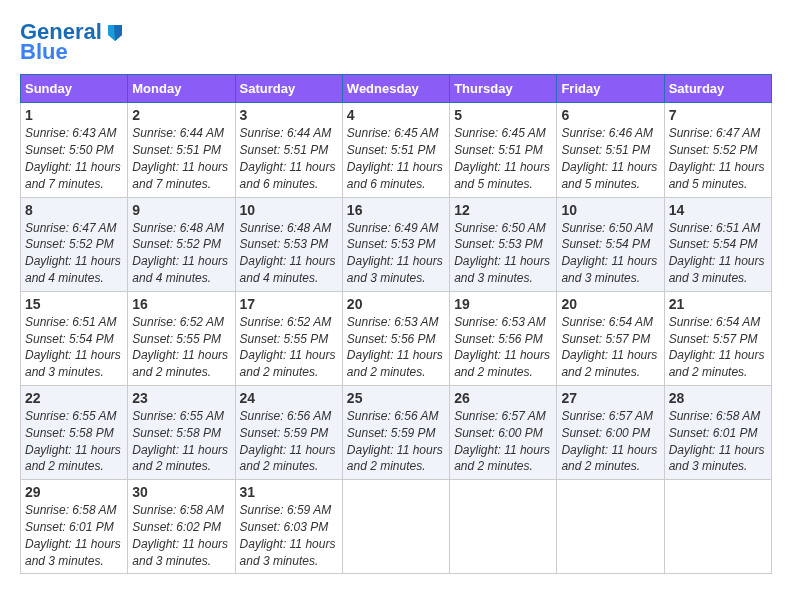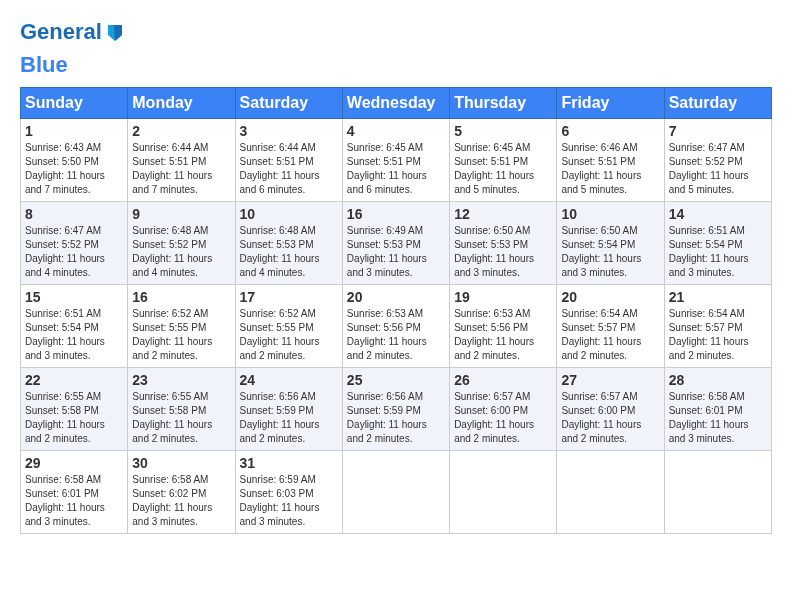--- a/index.html
+++ b/index.html
@@ -13,21 +13,20 @@
     .header {
       display: flex;
       justify-content: space-between;
       align-items: flex-start;
       margin-bottom: 10px;
     }
     .logo {
       display: flex;
       flex-direction: column;
       align-items: flex-start;
-      gap: 13px;
     }
     .logo-text {
       font-size: 22px;
       font-weight: bold;
       color: #333;
       line-height: 1.1;
     }
     .logo-text span { color: #1a6bb5; }
     .title-block { text-align: right; }
     .month-title {
@@ -38,25 +37,25 @@
     .subtitle {
       font-size: 16px;
       color: #555;
     }
     .calendar {
       width: 100%;
       border-collapse: collapse;
       font-size: 11px;
     }
     .calendar th {
-      background: #3b82f6;
+      background: #8b5cf6;
       color: #fff;
       padding: 6px 4px;
       text-align: left;
-      font-size: 16px;
+      font-size: 13px;
       font-weight: bold;
       border: 1px solid #2a6db5;
     }
     .calendar td {
       border: 1px solid #ccc;
       vertical-align: top;
       padding: 4px;
       width: 107px;
       min-height: 80px;
       background: #fff;
@@ -65,23 +64,24 @@
       background: #f0f4fa;
     }
     .day-num {
       font-size: 14px;
       font-weight: bold;
       color: #333;
       display: block;
       margin-bottom: 2px;
     }
     .day-info {
-      font-size: 10px;
+      font-size: 12px;
       color: #333;
       line-height: 1.4;
+      font-style: italic;
     }
     .empty-cell {
       background: #fff !important;
     }
   </style>
 </head>
 <body>
 
 <div class="header">
   <div class="logo">

